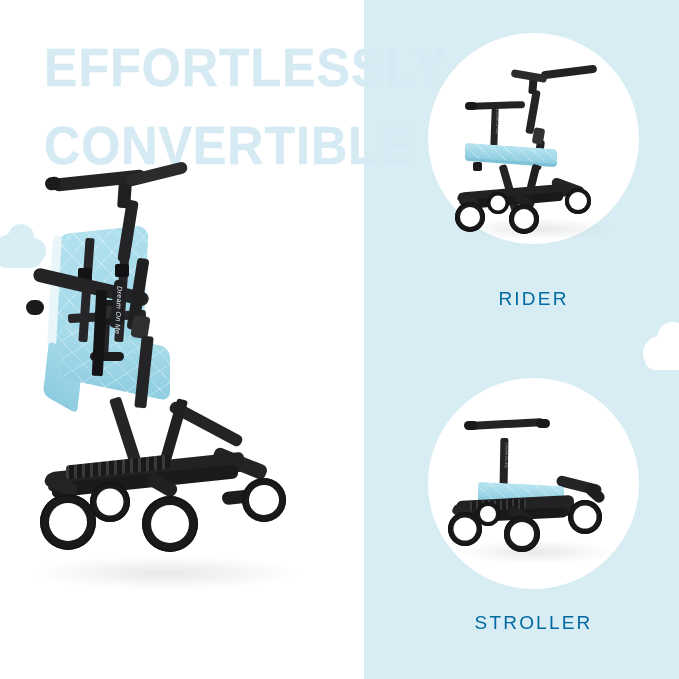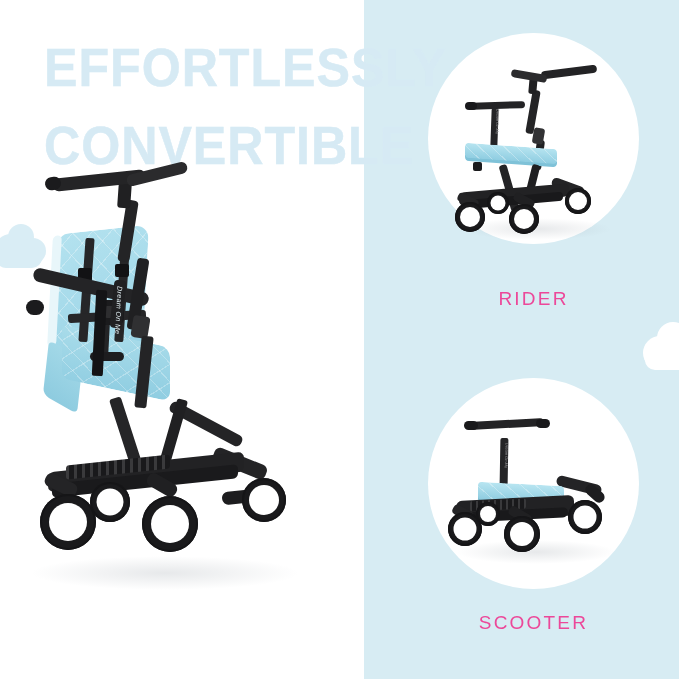--- a/index.html
+++ b/index.html
@@ -49,21 +49,21 @@
   .cloud-right .c4{left:4px;top:30px;width:52px;height:20px;border-radius:10px;}
 
   
   .circle{position:absolute;border-radius:50%;background:#ffffff;}
   .circle-rider{left:428px;top:33px;width:211px;height:211px;}
   .circle-scooter{left:428px;top:378px;width:211px;height:211px;}
 
   
   .caption{
     position:absolute;text-align:center;
-    color:#ec4899;
+    color:#0369a1;
     font-size:19px;
     letter-spacing:2.2px;
     font-weight:400;
   }
   .cap-stroller{left:44px;top:609px;width:276px;}
   .cap-rider{left:428px;top:288px;width:211px;}
   .cap-scooter{left:428px;top:612px;width:211px;}
 
   
   .art{position:absolute;}
@@ -388,15 +388,15 @@
     <div class="pc c-frontL"></div>
     <div class="pc c-frontM"></div>
 
     <div class="wheel cw4"></div>
     <div class="wheel cw3"></div>
     <div class="wheel cw1"></div>
     <div class="wheel cw2"></div>
   </div>
 
   <div class="caption cap-rider">RIDER</div>
-  <div class="caption cap-scooter">SCOOTER</div>
+  <div class="caption cap-scooter">STROLLER</div>
 
 </div>
 
 </body></html>

